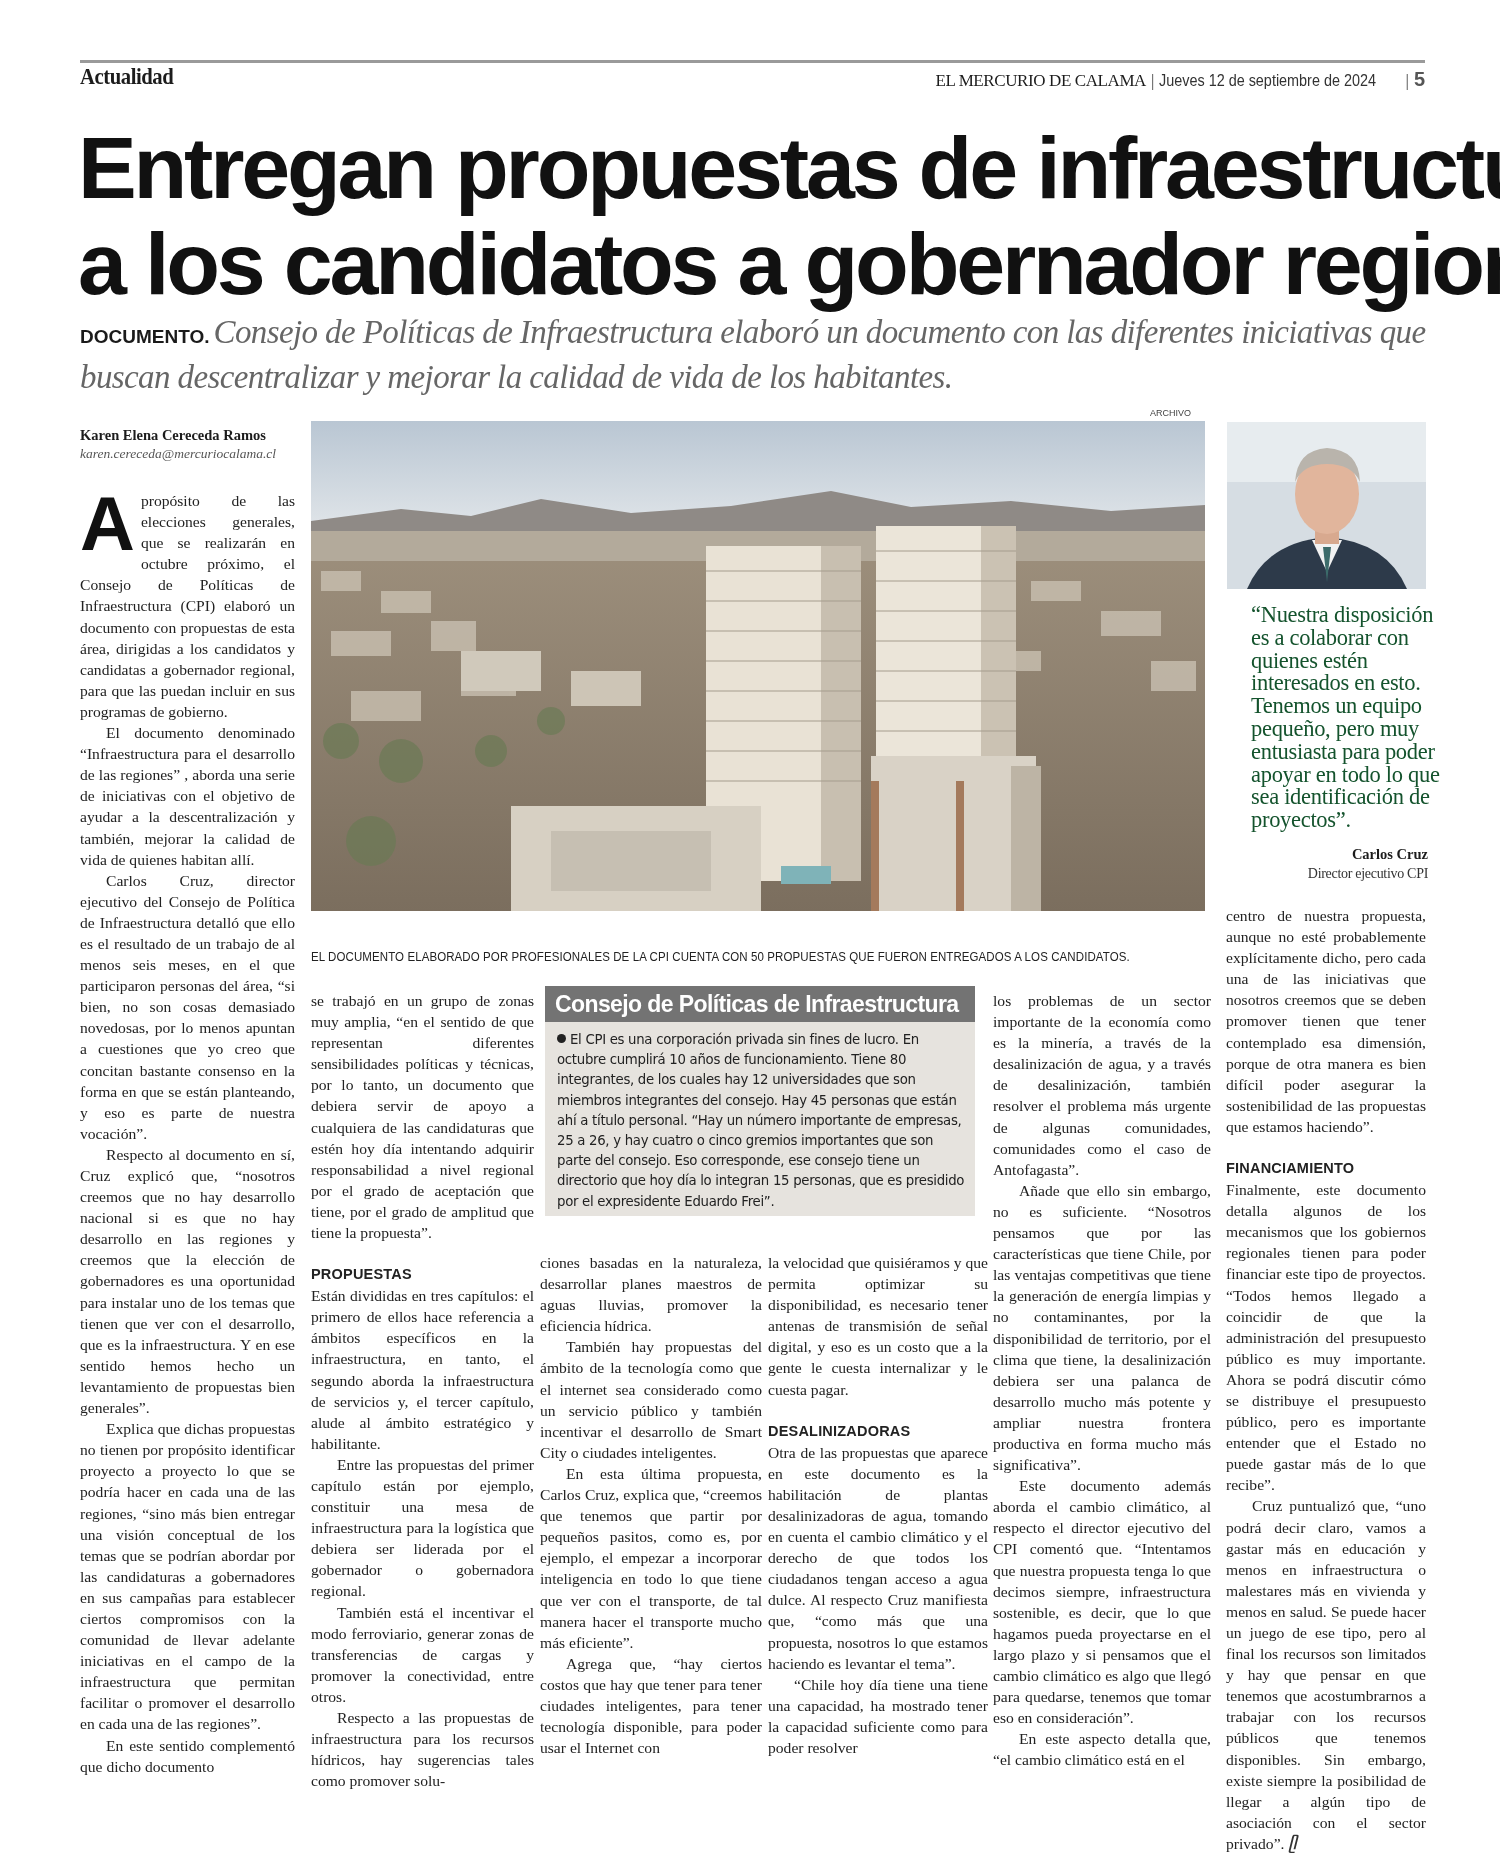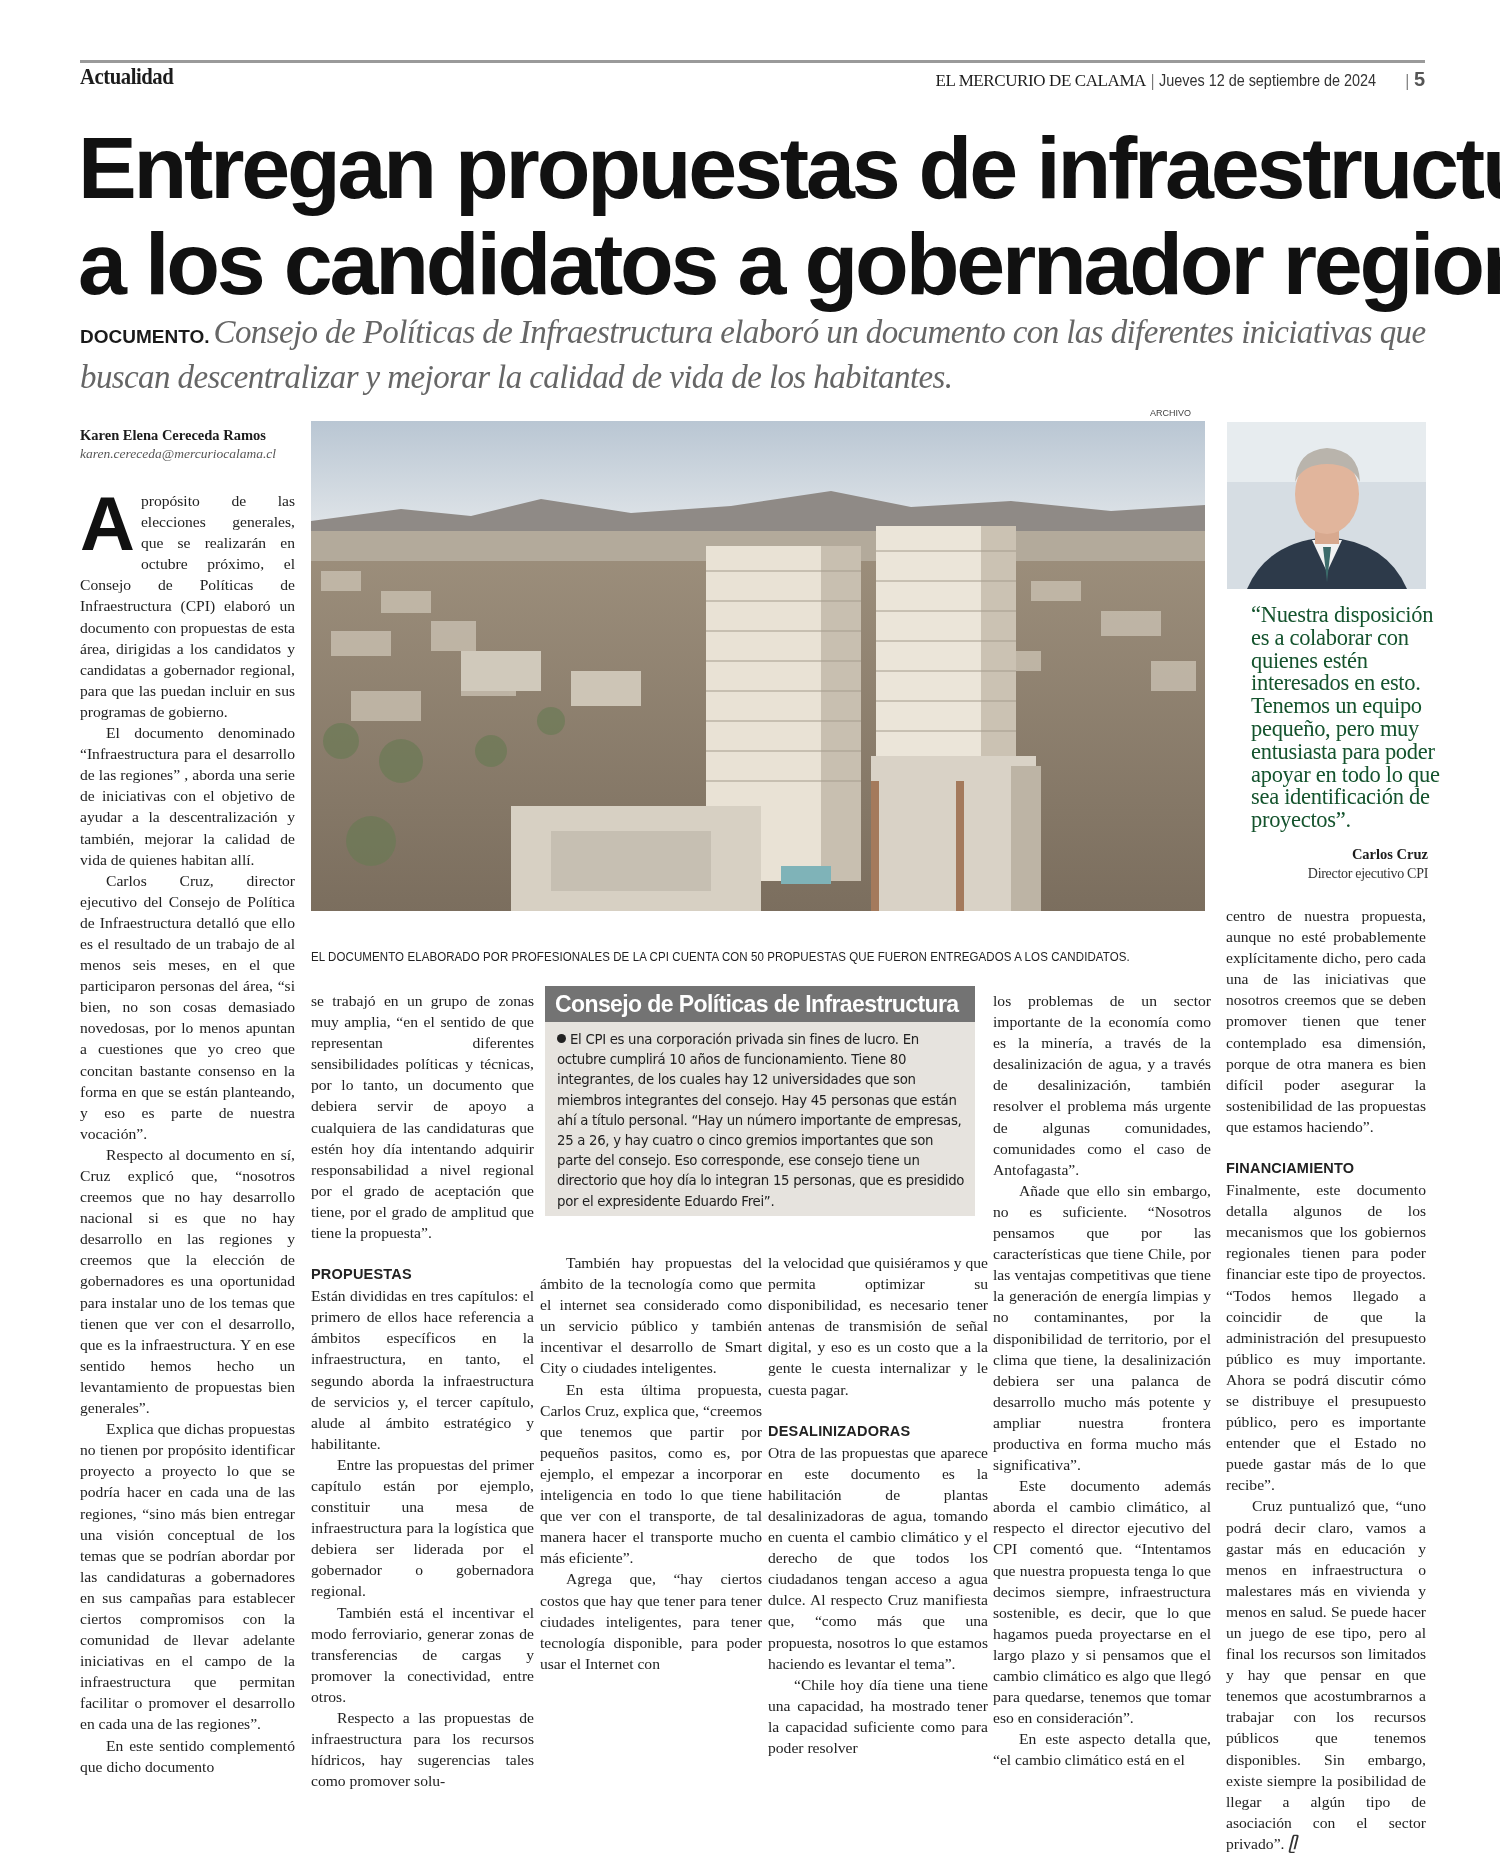--- a/index.html
+++ b/index.html
@@ -185,20 +185,21 @@
   <p>También está el incentivar el modo ferroviario, generar zonas de transferencias de cargas y promover la conectividad, entre otros.</p>
   <p>Respecto a las propuestas de infraestructura para los recursos hídricos, hay sugerencias tales como promover solu-</p>
 </div>
 
 <div class="infobox">
   <div class="ib-title">Consejo de Políticas de Infraestructura</div>
   <div class="ib-body"><span class="bullet"></span><span>El CPI  es una corporación privada sin fines de lucro. En octubre cumplirá 10 años de funcionamiento. Tiene 80 integrantes, de los cuales hay 12 universidades que son miembros integrantes del consejo. Hay 45 personas que están ahí a título personal. “Hay un número importante de empresas,  25 a 26, y hay cuatro o cinco gremios importantes que son parte del consejo. Eso corresponde, ese consejo tiene un directorio que hoy día lo integran 15 personas, que es presidido por el expresidente Eduardo Frei”.</span></div>
 </div>
 
 <div class="col" style="left:540px; top:1252px; width:222px;">
+  <p class="noindent">ciones basadas en la naturaleza, desarrollar planes maestros de aguas lluvias, promover la eficiencia hídrica.</p>
   <p>También hay propuestas del ámbito de la tecnología como que el  internet sea considerado como un servicio público y también incentivar el desarrollo de Smart City o ciudades inteligentes.</p>
   <p>En esta última propuesta, Carlos Cruz, explica que, “creemos que tenemos que partir por pequeños pasitos, como es, por ejemplo, el empezar a incorporar inteligencia en todo lo que tiene que ver con el transporte, de tal manera hacer el transporte mucho más eficiente”.</p>
   <p>Agrega que, “hay ciertos costos que hay que tener  para tener ciudades inteligentes, para tener tecnología disponible, para poder usar el Internet con</p>
 </div>
 
 <div class="col" style="left:768px; top:1252px; width:220px;">
   <p class="noindent">la velocidad que quisiéramos y que permita optimizar su disponibilidad, es necesario tener antenas de transmisión de señal digital, y eso es un costo que a la gente le cuesta internalizar y le cuesta pagar.</p>
   <h3>DESALINIZADORAS</h3>
   <p class="noindent">Otra de las propuestas que aparece en este documento es la habilitación de plantas desalinizadoras de agua, tomando en cuenta el cambio climático y el derecho de que todos los ciudadanos tengan acceso a agua dulce.  Al respecto Cruz manifiesta que, “como más que una propuesta, nosotros lo que estamos haciendo es levantar el tema”.</p>
   <p>“Chile hoy día tiene una tiene una capacidad, ha mostrado tener la capacidad suficiente como para poder resolver</p>

